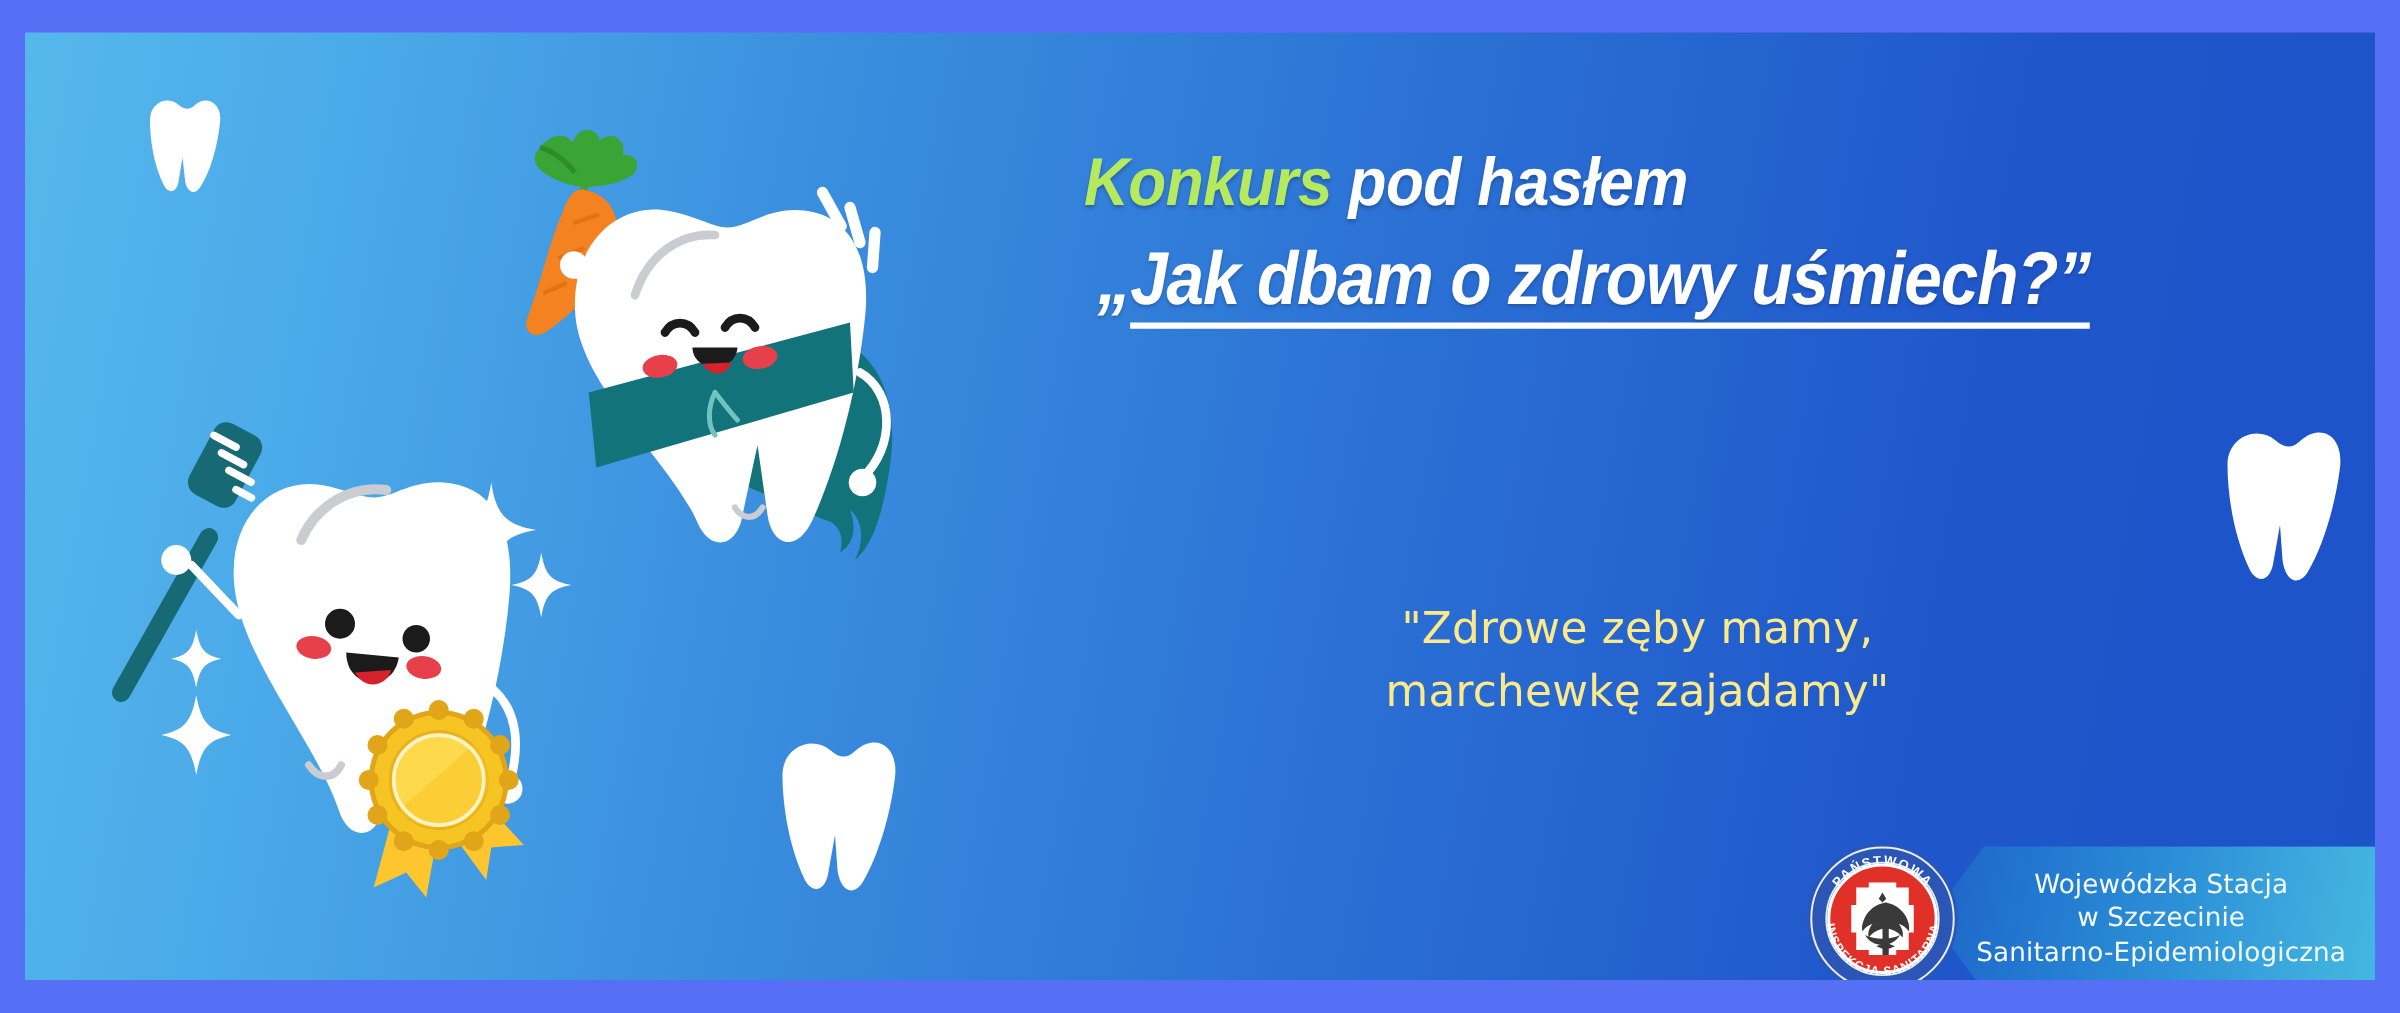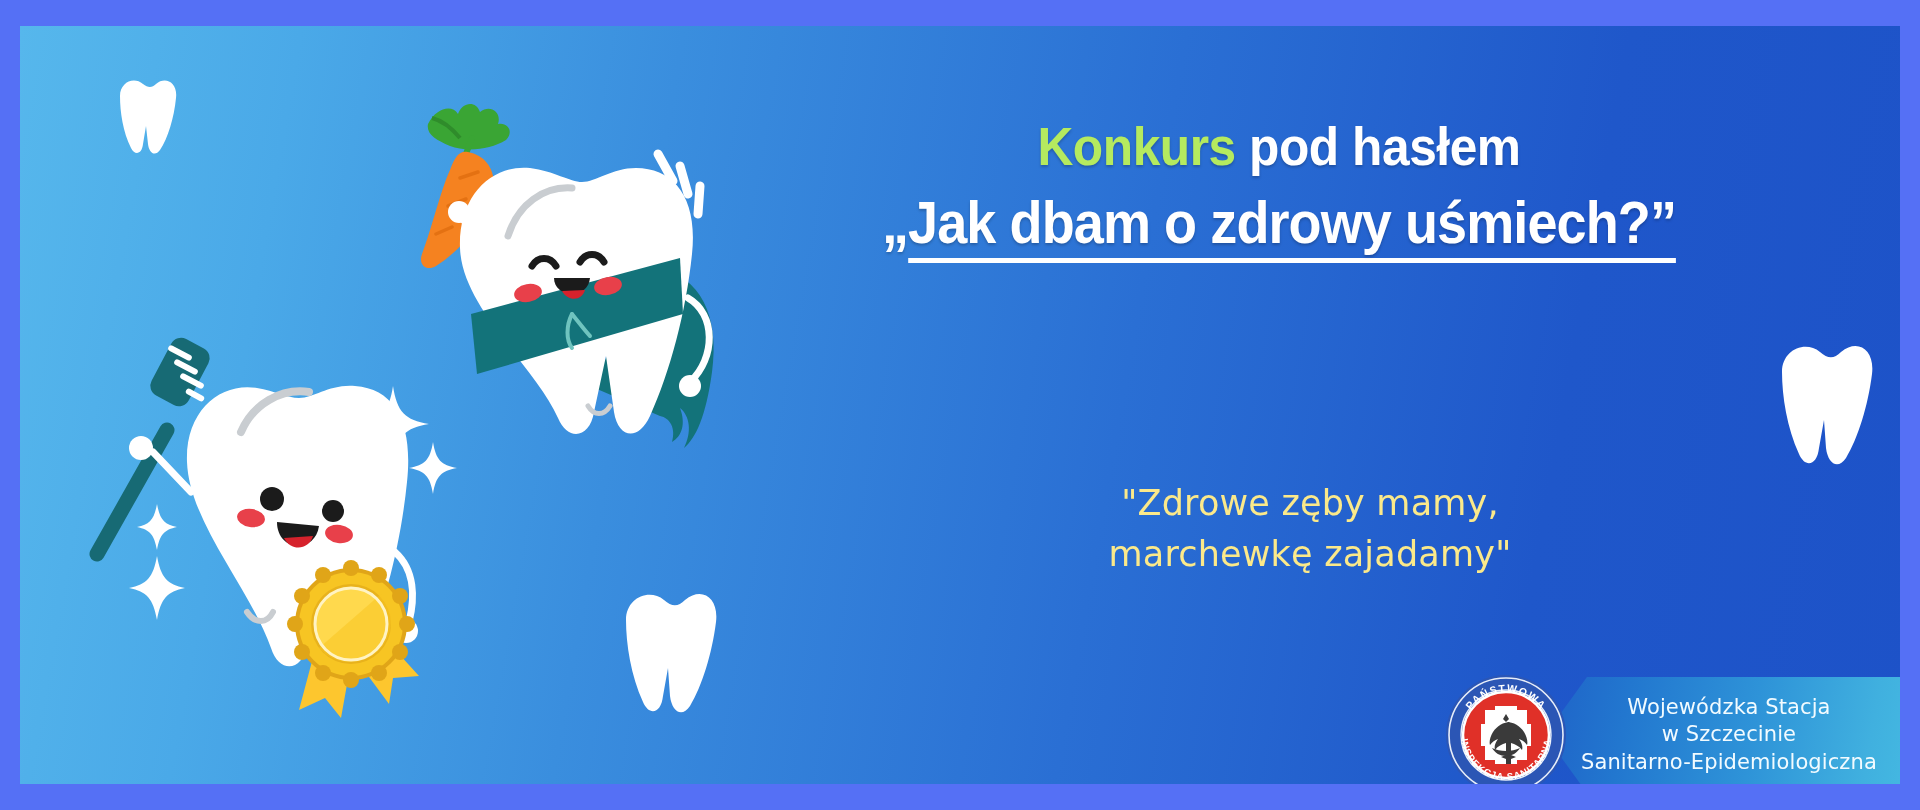--- a/index.html
+++ b/index.html
@@ -25,24 +25,24 @@
     overflow:hidden;
   }
 
   
   .mini-tooth{position:absolute;}
   .mini-tooth svg{display:block;}
 
   
   .headline{
     position:absolute;
-    left:719px;top:92px;
+    left:804px;top:92px;
     width:1080px;
-    text-align:center;
     line-height:1.06;
+    font-style:italic;
   }
   .line1{
     font-family:"Liberation Sans", sans-serif;
     font-weight:bold;
     font-size:54px;
     letter-spacing:-0.5px;
     color:#ffffff;
     white-space:nowrap;
     text-shadow:0 2px 3px rgba(0,0,0,.22);
     transform:scaleX(.92);

